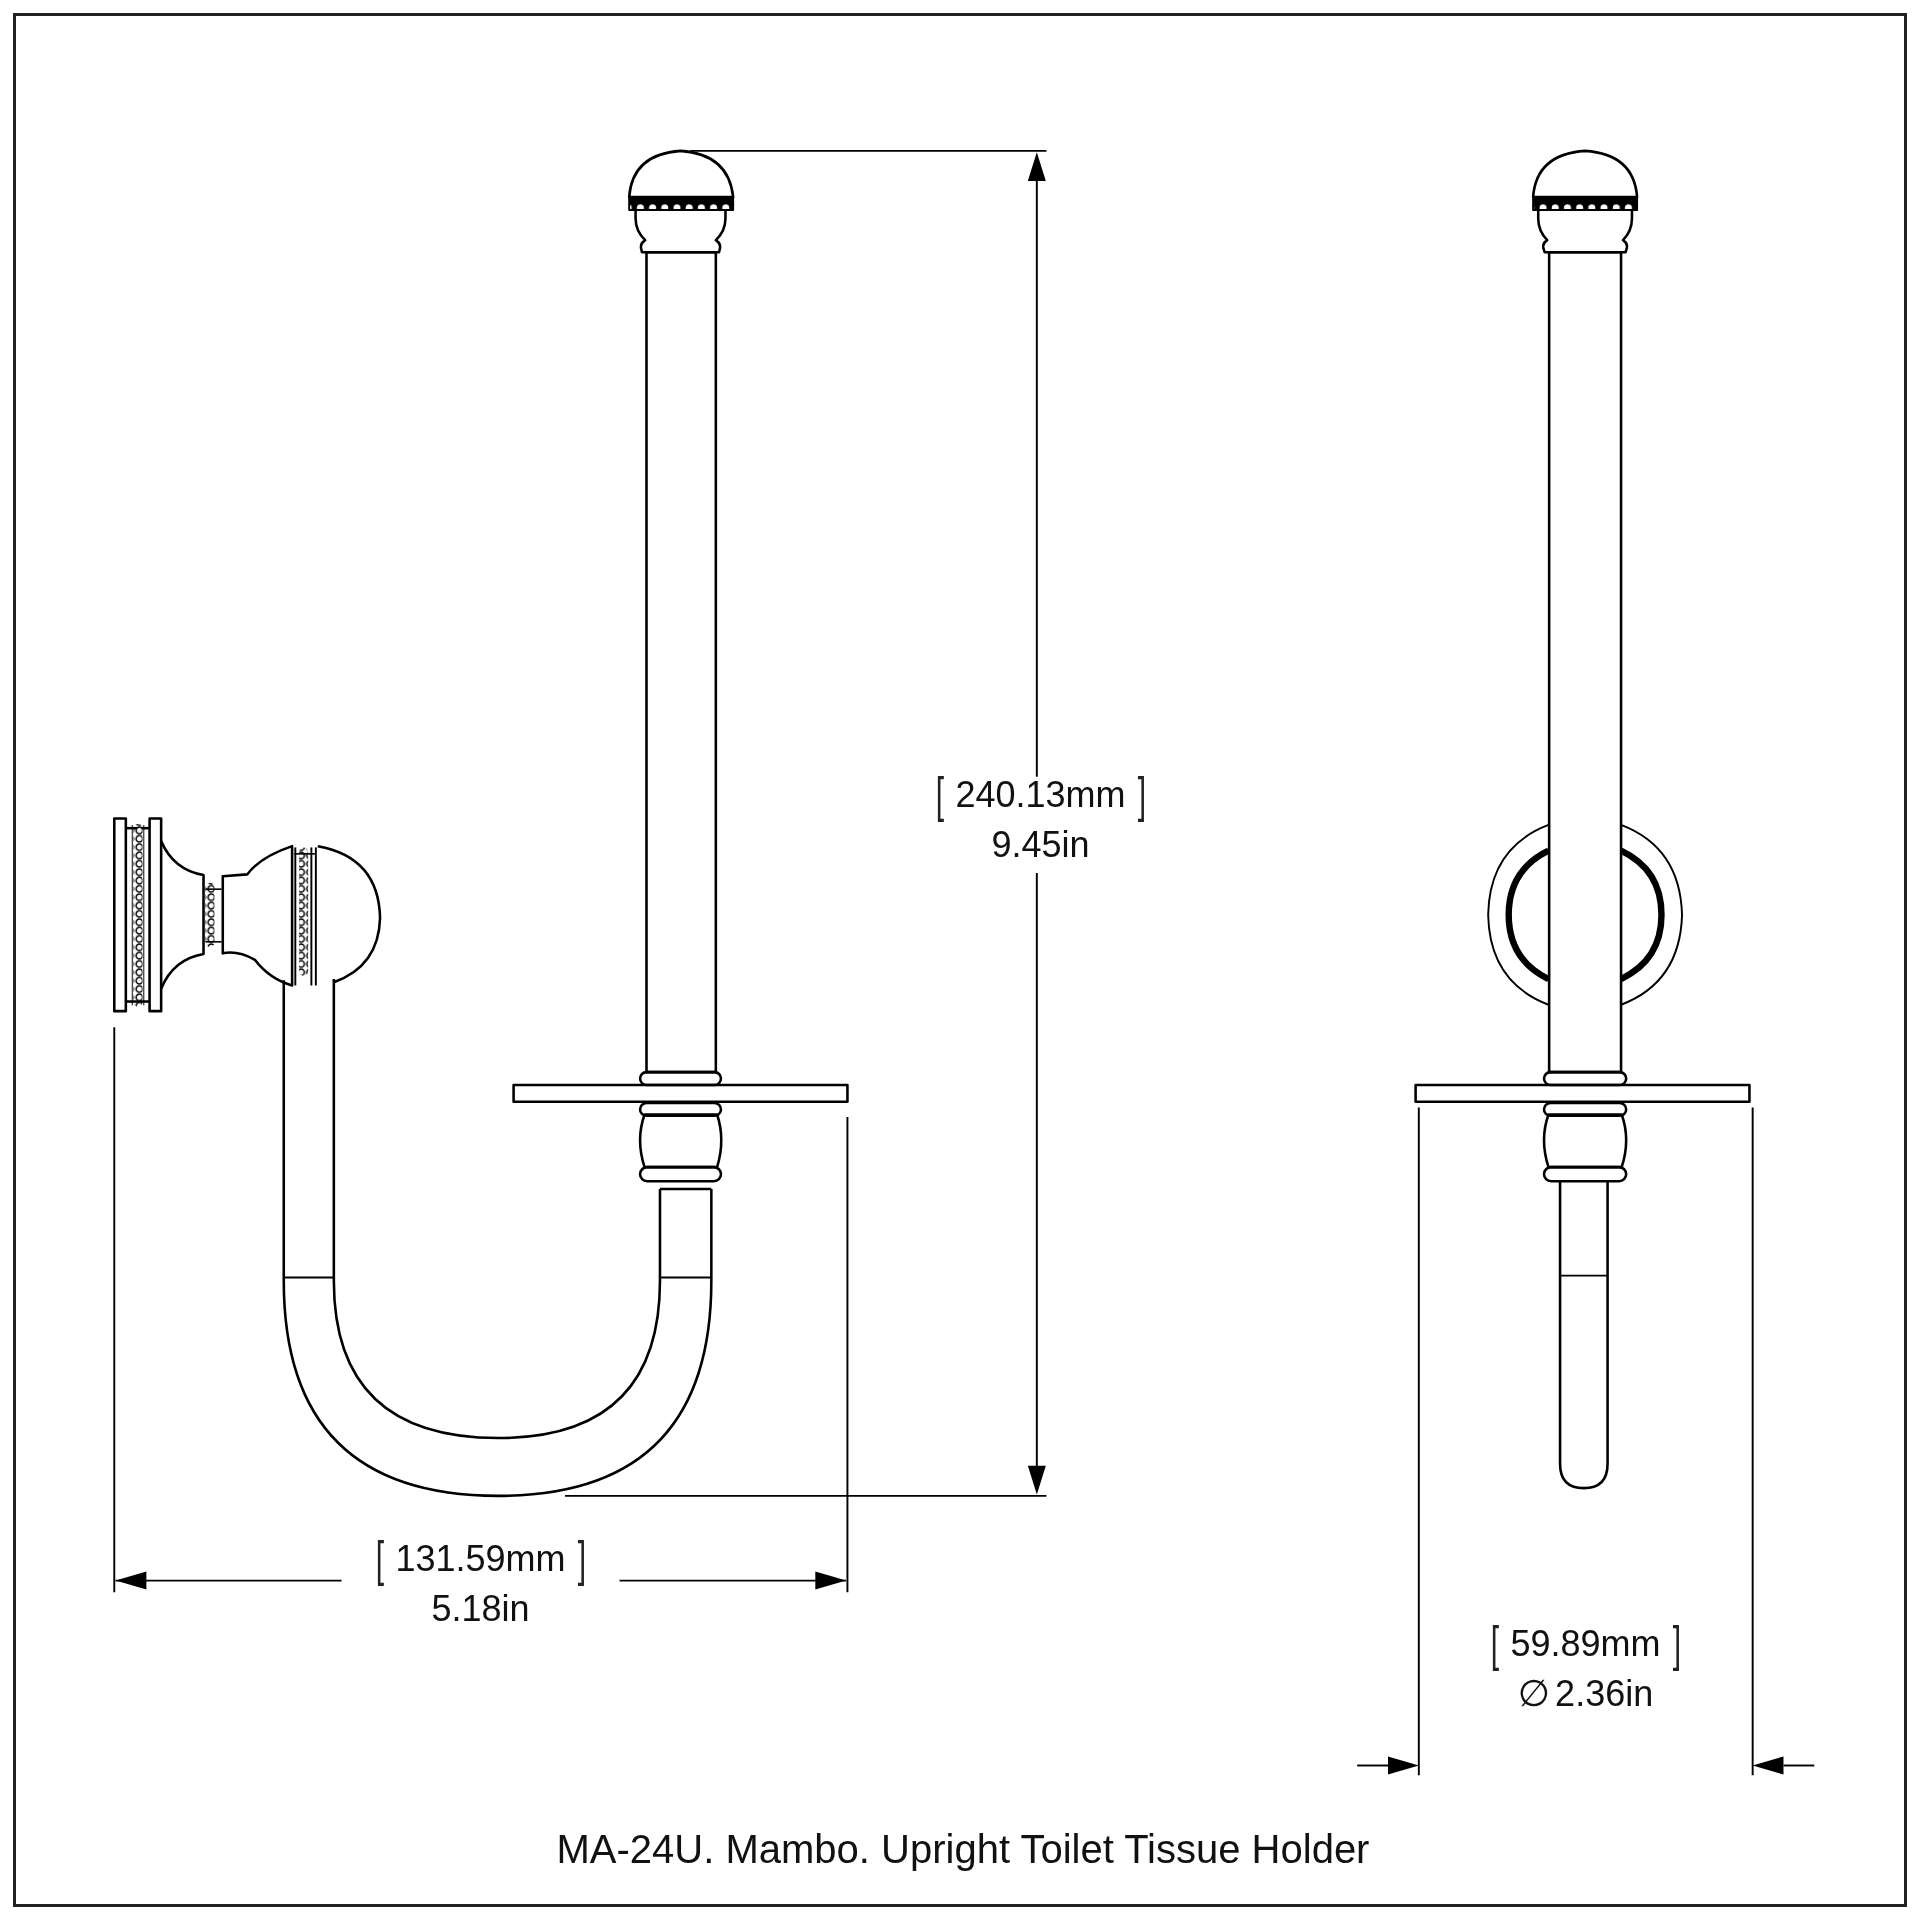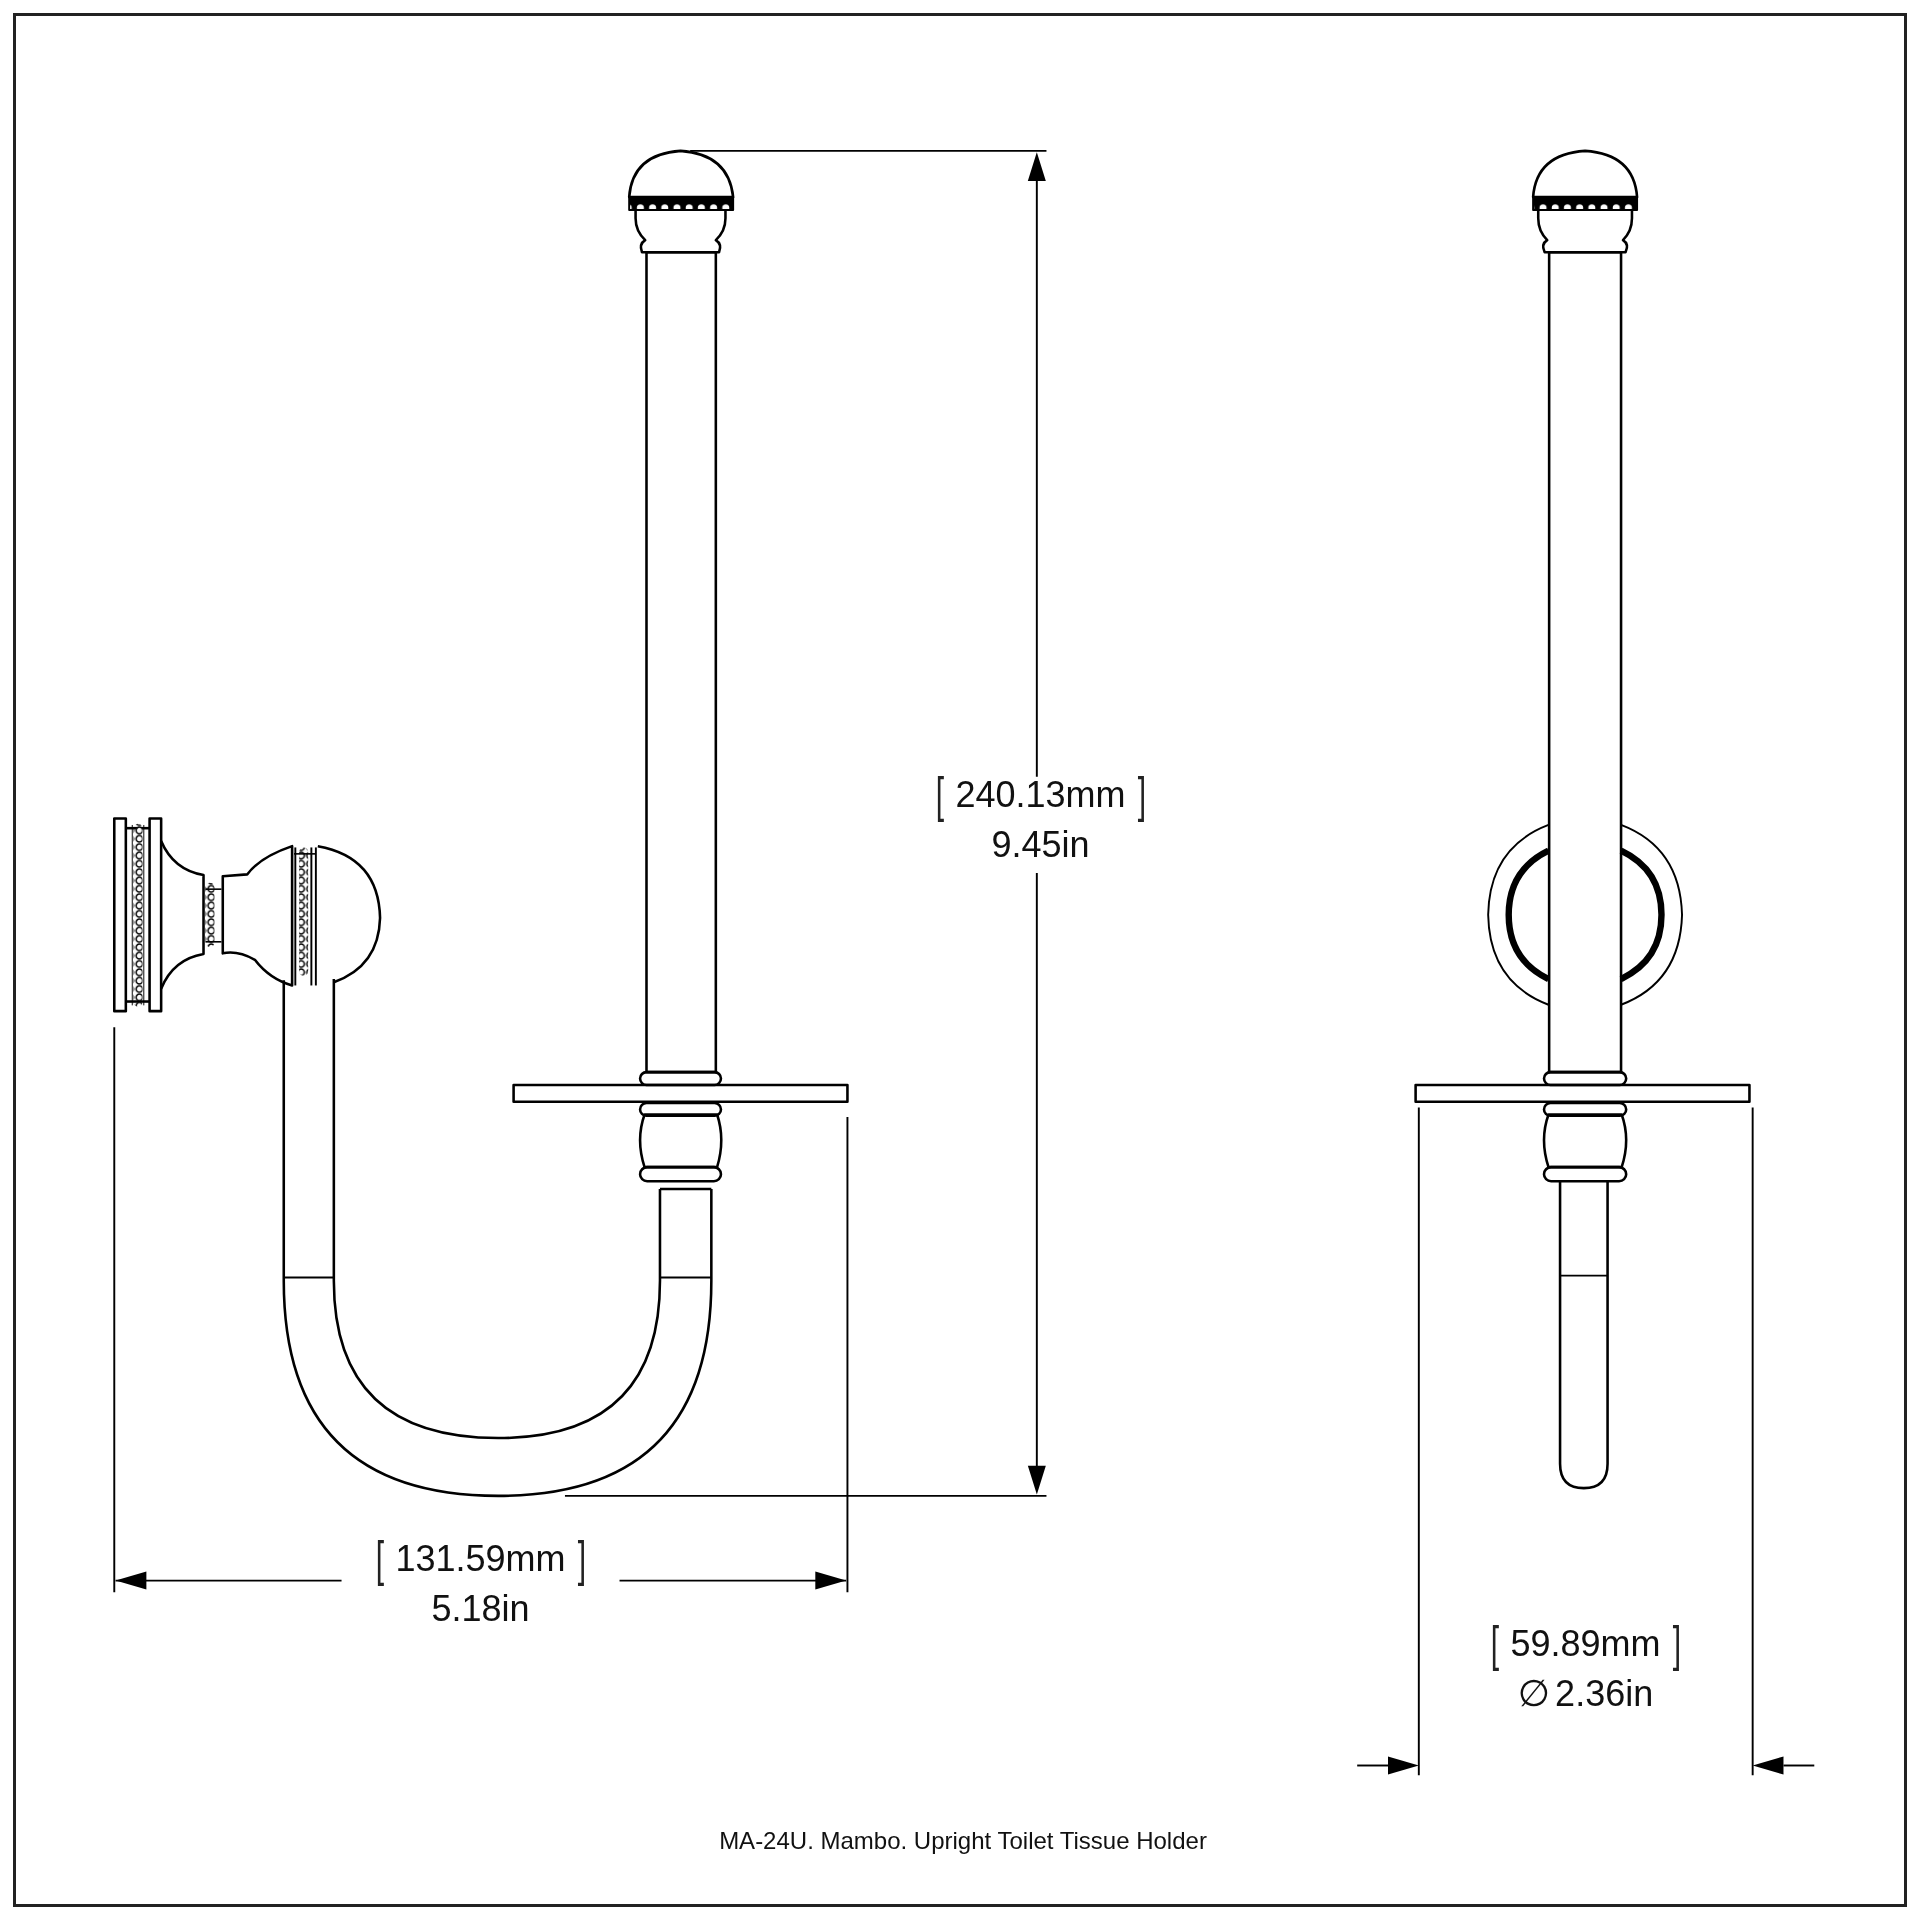--- a/index.html
+++ b/index.html
@@ -12,21 +12,21 @@
     .dim-label {
       position: absolute; text-align: center; color: #111111;
       font-family: "Liberation Sans", sans-serif; font-size: 36px; line-height: 50px;
       white-space: nowrap;
     }
     .dim-label .mm-line { display: flex; align-items: center; justify-content: center; }
     .bracket { font-size: 50px; font-weight: 100; color: #222; line-height: 45px; transform: scaleX(0.6); display: inline-block; }
     .dim-label .mm { padding: 0 9px; }
     .caption {
       position: absolute; left: 0; width: 1926px; top: 1827px; text-align: center;
-      font-family: "Liberation Sans", sans-serif; font-size: 24px; color: #111111;
+      font-family: "Liberation Sans", sans-serif; font-size: 40px; color: #111111;
     }
     .diam { display: inline-block; margin-right: 5.1px; font-size: 37px; }
   </style>
 </head>
 <body>
 
 <div class="frame"></div>
 
 <svg class="drawing" viewBox="0 0 3000 3000" xmlns="http://www.w3.org/2000/svg">
   <defs>

